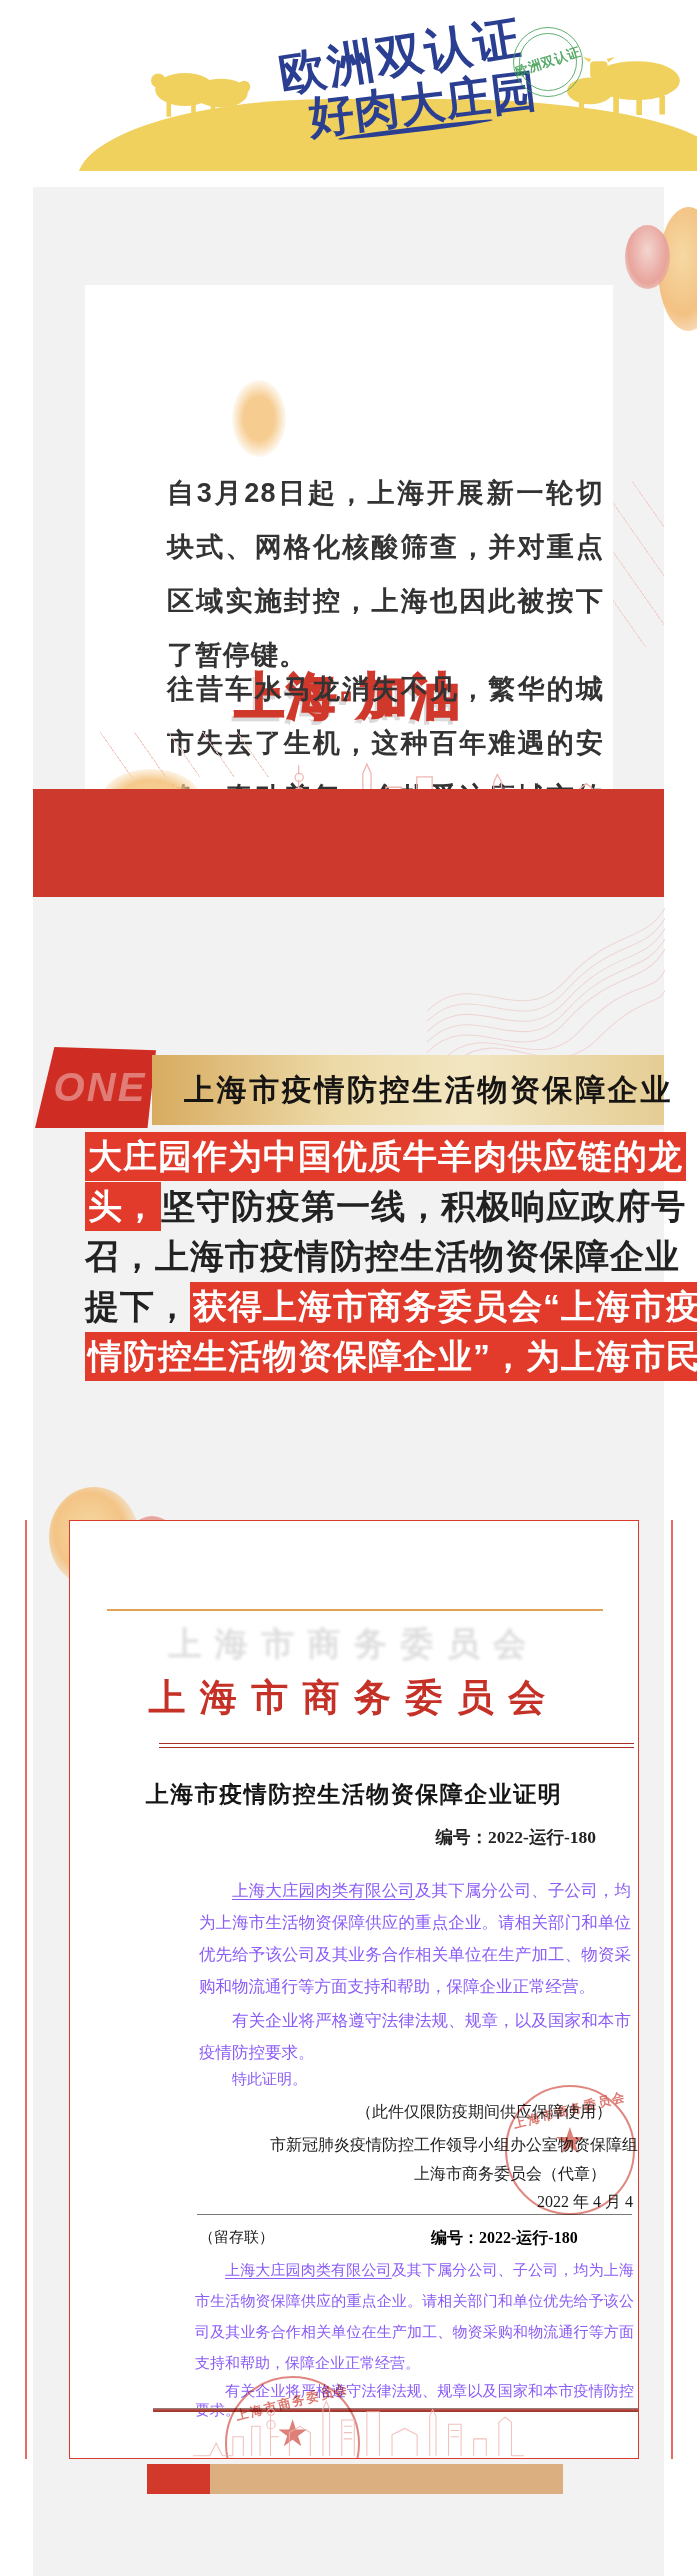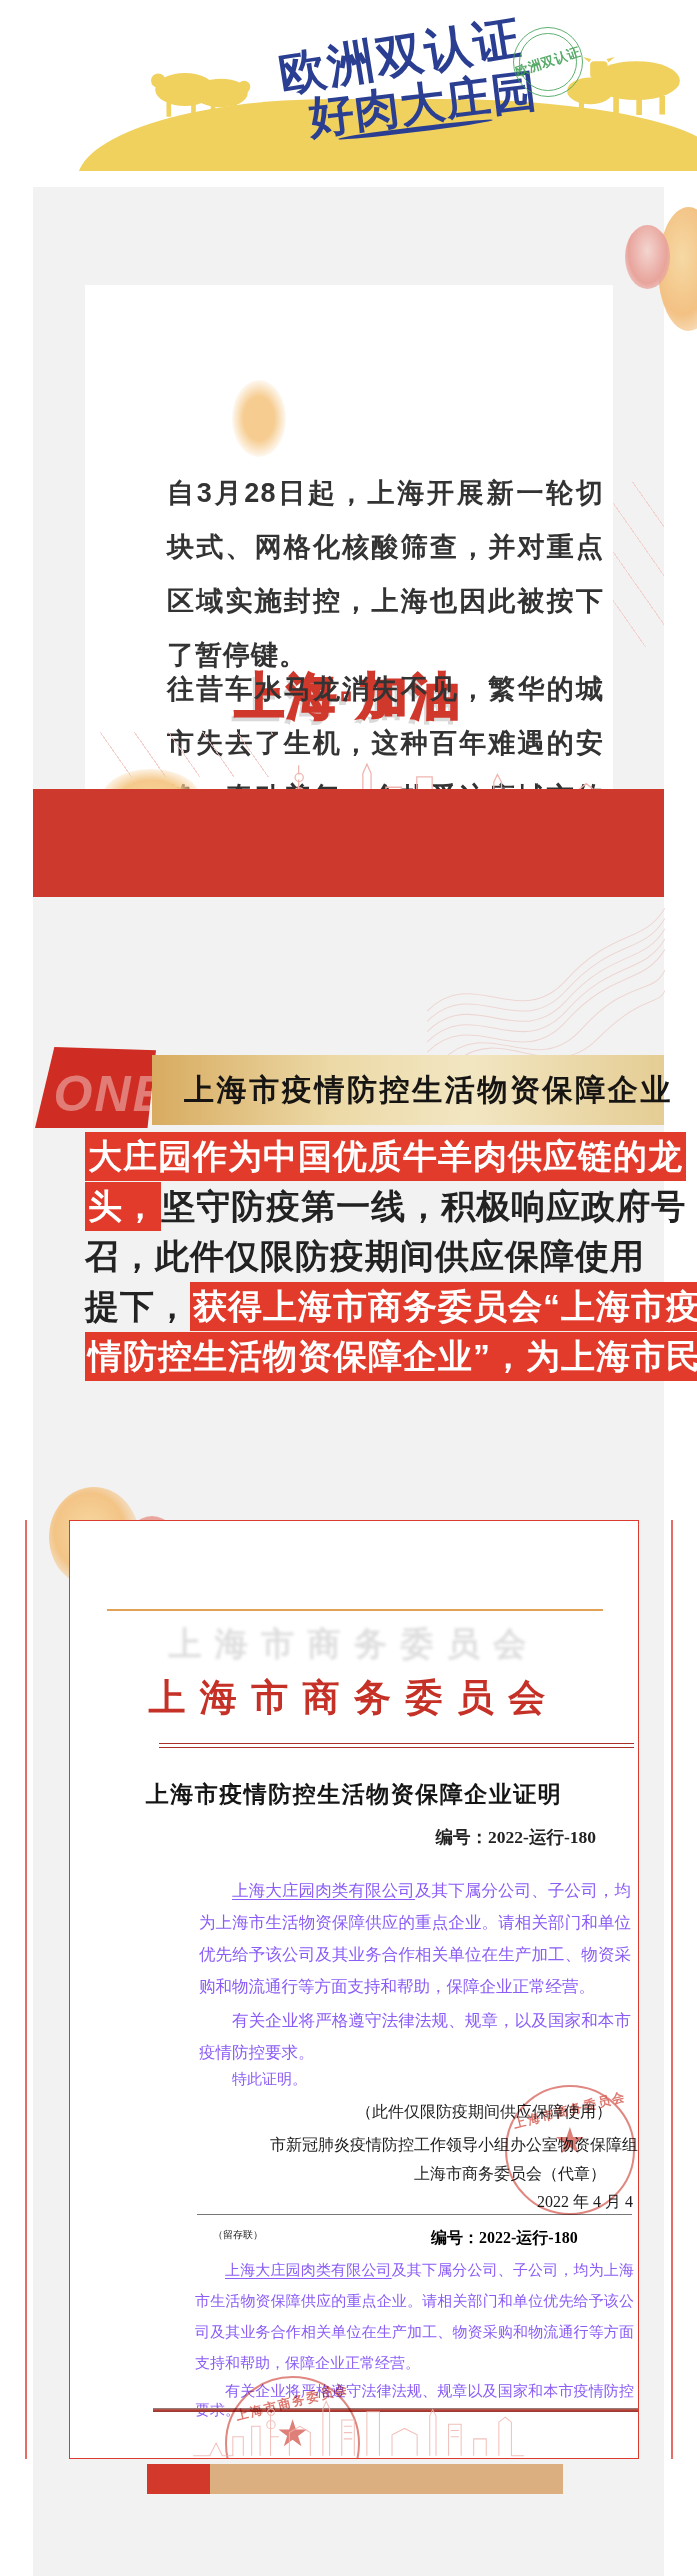--- a/index.html
+++ b/index.html
@@ -54,21 +54,21 @@
       background:radial-gradient(ellipse,#efb9b2,#e9a79f 50%,rgba(233,167,159,0) 80%);}
   #red-band{left:33px;top:789px;width:631px;height:108px;background:#cd392c;}
 
   
   #waves{left:427px;top:903px;width:238px;height:157px;opacity:.9;}
   #waves path{stroke:#ecd4d1;fill:none;stroke-width:2;}
 
   
   #one-badge{left:35px;top:1047px;width:121px;height:81px;background:#cf2d23;
       clip-path:polygon(16% 0,100% 4%,93% 100%,0 100%);}
-  #one-badge span{position:absolute;left:18.5px;top:17.5px;font-size:50px;font-weight:900;
+  #one-badge span{position:absolute;left:18.5px;top:17.5px;font-size:40px;font-weight:900;
       font-style:italic;color:rgba(255,255,255,.38);letter-spacing:2.1px;}
   #gold-banner{left:152px;top:1055px;width:512px;height:70px;line-height:70px;
       background:linear-gradient(90deg,#d8ab60,#ecd9a6 35%,#f2e6c2 62%,#e5cd94);
       font-size:30px;font-weight:900;color:#171513;letter-spacing:2.6px;padding-left:32px;
       box-sizing:border-box;white-space:nowrap;}
 
   
   #intro-lines{left:85px;top:1131px;width:529px;}
   #intro-lines .line{height:50px;line-height:50px;font-size:34px;font-weight:700;
       letter-spacing:1px;color:#222;white-space:nowrap;}
@@ -92,21 +92,21 @@
   .cert-body{position:absolute;font-family:"Liberation Serif",serif;color:#8b5cf6;text-align:justify;}
   #cert-body1{left:129px;top:354px;width:432px;font-size:16.5px;line-height:32px;text-indent:33px;}
   #cert-body2{left:129px;top:484px;width:432px;font-size:16.5px;line-height:32px;text-indent:33px;}
   #cert-body3{left:162px;top:549px;font-size:15px;}
   #cert-note{position:absolute;left:286px;top:581px;font-size:16px;font-family:"Liberation Serif",serif;color:#1c1c1c;white-space:nowrap;}
   .cert-sig{position:absolute;font-family:"Liberation Serif",serif;color:#1c1c1c;font-size:16px;white-space:nowrap;}
   #cert-sig1{left:200px;top:614px;}
   #cert-sig2{left:344px;top:643px;}
   #cert-date{left:423px;top:671px;margin-left:44px;}
   #cert-tear{position:absolute;left:127px;top:693px;width:435px;height:0.5px;background:#777;}
-  #cert-copytag{position:absolute;left:143px;top:707px;font-size:10px;font-family:"Liberation Serif",serif;}
+  #cert-copytag{position:absolute;left:129px;top:707px;font-size:15px;font-family:"Liberation Serif",serif;}
   #cert-copyserial{position:absolute;left:361px;top:707px;font-size:16px;font-weight:700;font-family:"Liberation Serif",serif;}
   #cert-copybody1{left:125px;top:734px;width:439px;font-size:15px;line-height:31px;text-indent:30px;}
   #cert-copybody2{left:125px;top:861px;width:439px;font-size:15px;text-indent:30px;}
   #cert-redline{position:absolute;left:83px;top:887px;width:490px;height:4.1px;
       background:linear-gradient(180deg,#8d8d8d,#c03a30 55%,#8d3b35);}
   .u{text-decoration:underline;text-underline-offset:3.1px;}
   .stamp{position:absolute;border:2.1px solid rgba(204,55,44,.75);border-radius:50%;
       mix-blend-mode:multiply;opacity:.8;}
   .stamp .star{position:absolute;left:0;top:26%;width:100%;text-align:center;color:rgba(204,55,44,.8);}
   .stamp .ring-text{position:absolute;left:0;top:12%;width:100%;text-align:center;
@@ -187,21 +187,21 @@
   </svg>
 
   <div id="one-badge" class="abs">
     <span>ONE</span>
   </div>
   <div id="gold-banner" class="abs">上海市疫情防控生活物资保障企业</div>
 
   <div id="intro-lines" class="abs">
       <div class="line"><span class="hl">大庄园作为中国优质牛羊肉供应链的龙</span></div>
       <div class="line"><span class="hl">头，</span><span>坚守防疫第一线，积极响应政府号</span></div>
-      <div class="line"><span>召，此件仅限防疫期间供应保障使用</span></div>
+      <div class="line"><span>召，上海市疫情防控生活物资保障企业</span></div>
       <div class="line"><span>提下，</span><span class="hl">获得上海市商务委员会“上海市疫</span></div>
       <div class="line"><span class="hl">情防控生活物资保障企业”，为上海市民</span></div>
     </div>
 
   <div class="abs deco-ellipse" style="left:49px;top:1487px;width:90px;height:100px;background:radial-gradient(ellipse at 45% 45%,#f7d9a3,#f3c486 50%,rgba(243,196,134,0) 80%);"></div>
   <div class="abs deco-ellipse" style="left:123px;top:1516px;width:58px;height:70px;background:radial-gradient(ellipse at 50% 45%,#f2cfc9,#e8a59d 55%,rgba(232,165,157,0) 82%);"></div>
 
   <div id="cert-card" class="abs red-card">
     <div class="thin-orange-line" style="left:37px;top:88px;width:496px;"></div>
     <div id="cert-ghost">上海市商务委员会</div>

